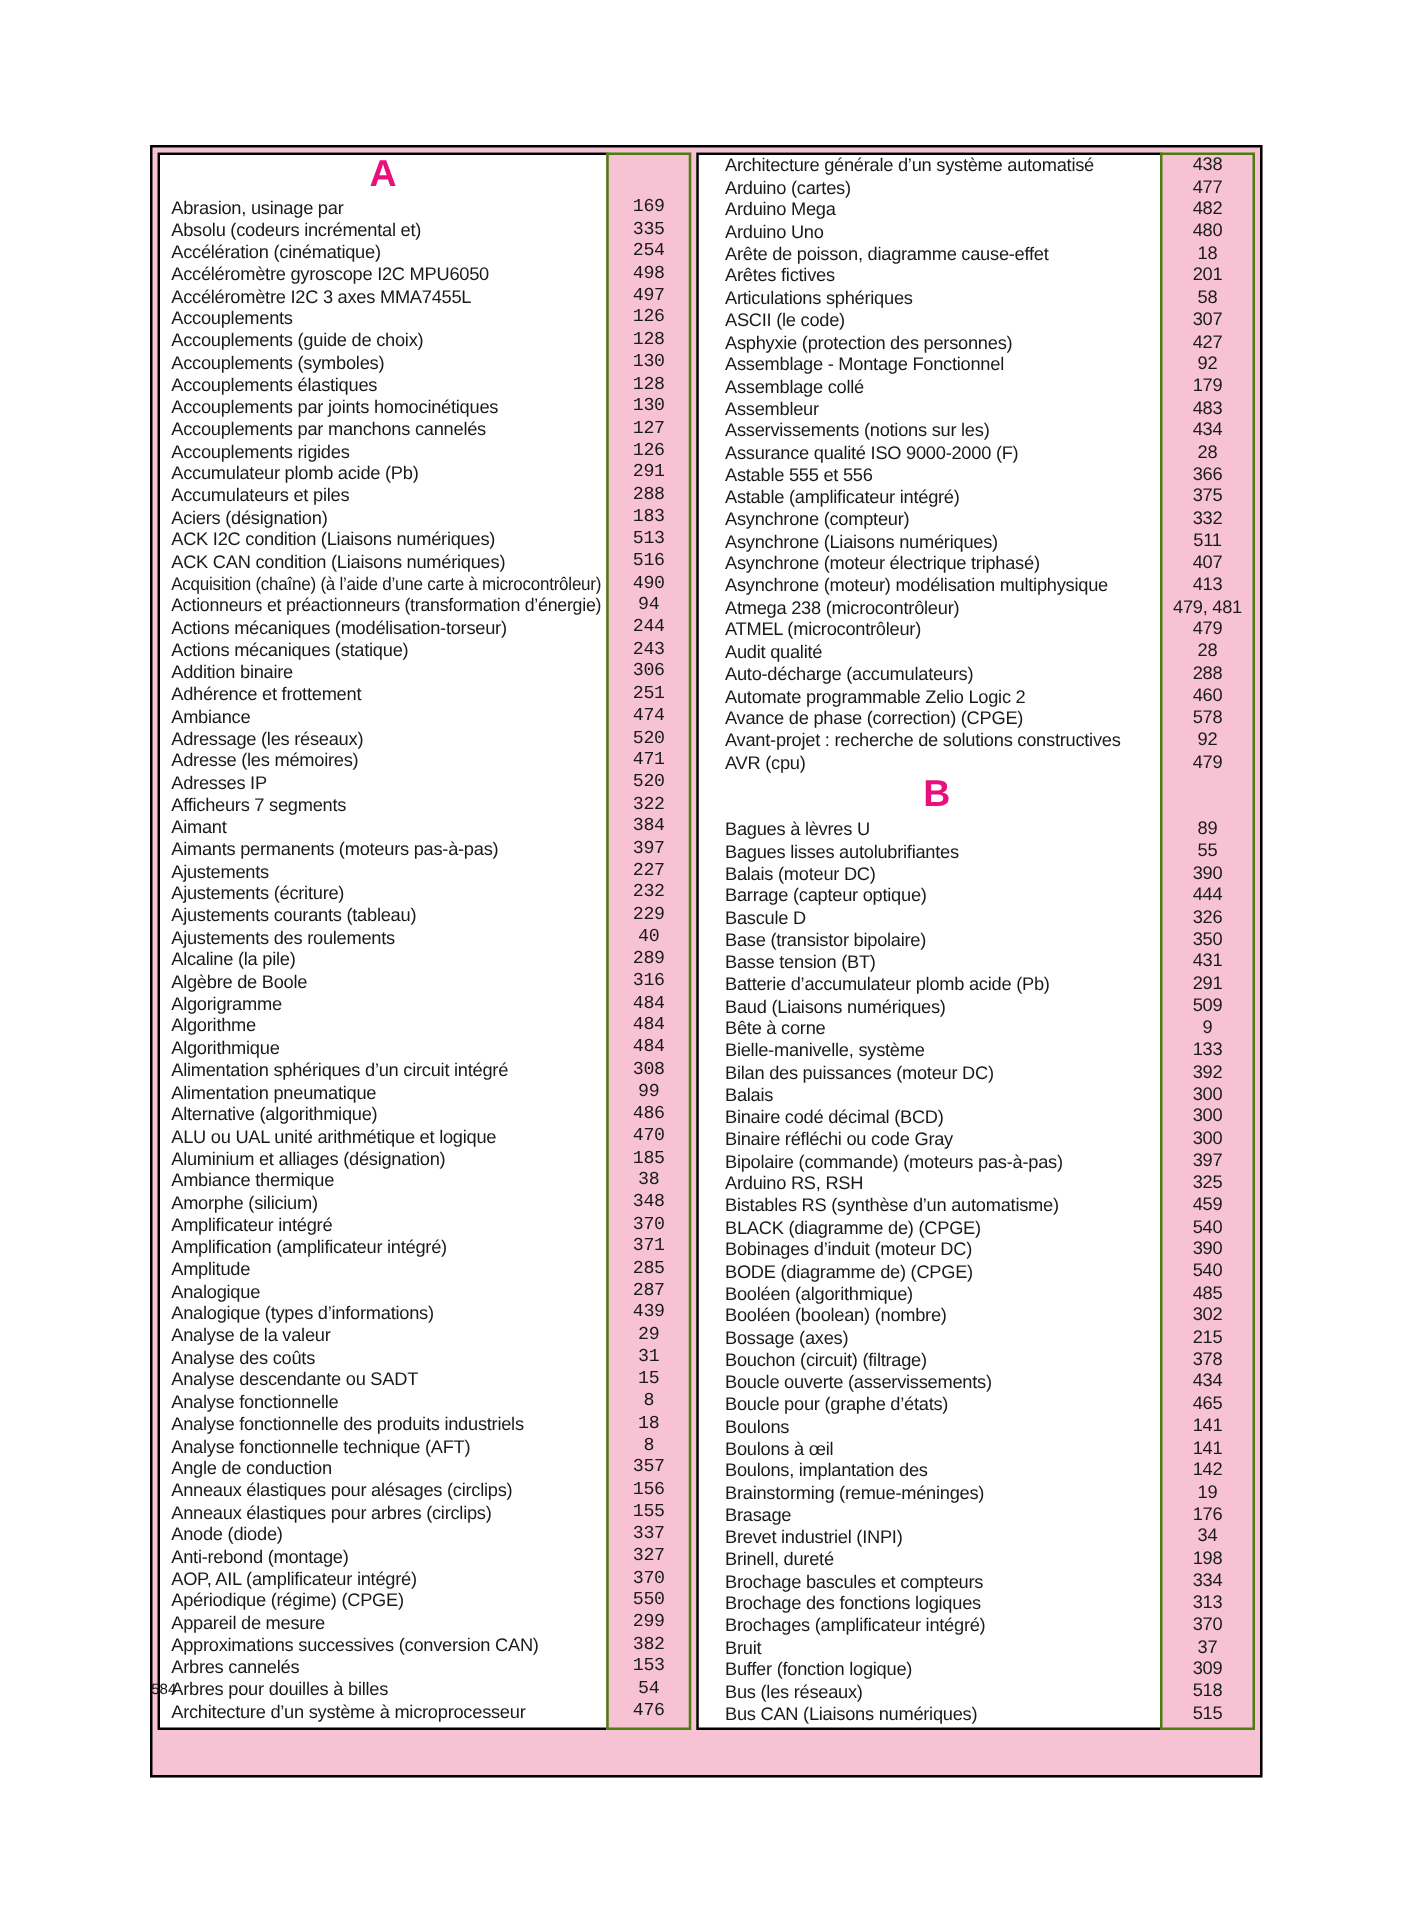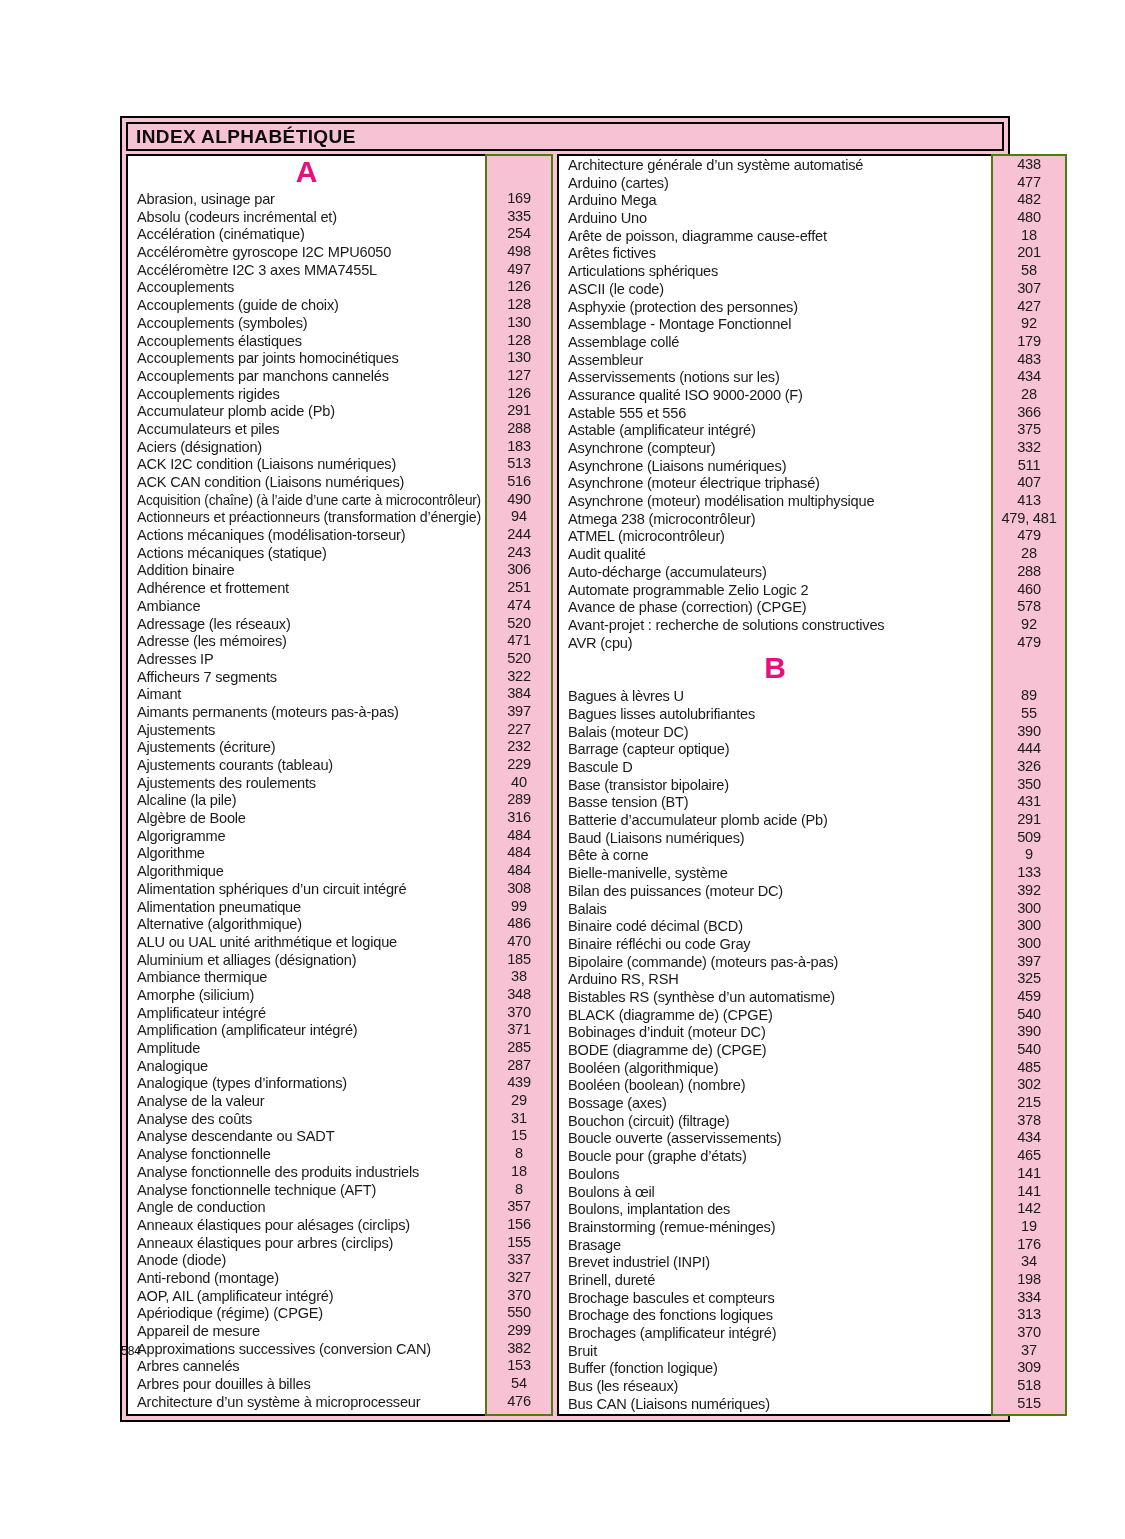--- a/index.html
+++ b/index.html
@@ -49,22 +49,22 @@
     background: var(--pink);
     border: 2px solid #4d7c0f;
     margin-left: -2px;
     overflow: hidden;
     height: 100%;
     text-align: center;
   }
   .col-gap { width: 4px; flex: none; }
 
   .text-col.left  { width: 361px; flex: none; }
-  .num-col.left   { width: 68px;  flex: none; }
-  .text-col.right { width: 436px; flex: none; }
+  .num-col.left   { width: 68px;  flex: none; font-family: Liberation Mono, monospace; }
+  .text-col.right { width: 373px; flex: none; padding-left: 12px; }
   .num-col.right  { width: 76px;  flex: none; }
 
   .entry-row {
     height: 17.7px; line-height: 17.7px;
     padding-left: 9px;
     white-space: nowrap;
   }
   .entry-label {
     display: inline-block;
     transform-origin: 0 50%;
@@ -92,23 +92,20 @@
   .folio {
     position: absolute; left: 121px; top: 1344px;
     font-size: 12px; color: #111;
   }
 </style>
 </head>
 <body>
 
 <div class="page">
   <div class="frame">
-    <div class="header-bar">
-      <span class="title">INDEX ALPHABÉTIQUE</span>
-    </div>
     <div class="content">
       <div class="text-col left" id="text-col-0">
           <div class="section-letter">A</div>
           <div class="entry-row"><span class="entry-label">Abrasion, usinage par</span></div>
           <div class="entry-row"><span class="entry-label">Absolu (codeurs incrémental et)</span></div>
           <div class="entry-row"><span class="entry-label">Accélération (cinématique)</span></div>
           <div class="entry-row"><span class="entry-label">Accéléromètre gyroscope I2C MPU6050</span></div>
           <div class="entry-row"><span class="entry-label">Accéléromètre I2C 3 axes MMA7455L</span></div>
           <div class="entry-row"><span class="entry-label">Accouplements</span></div>
           <div class="entry-row"><span class="entry-label">Accouplements (guide de choix)</span></div>

